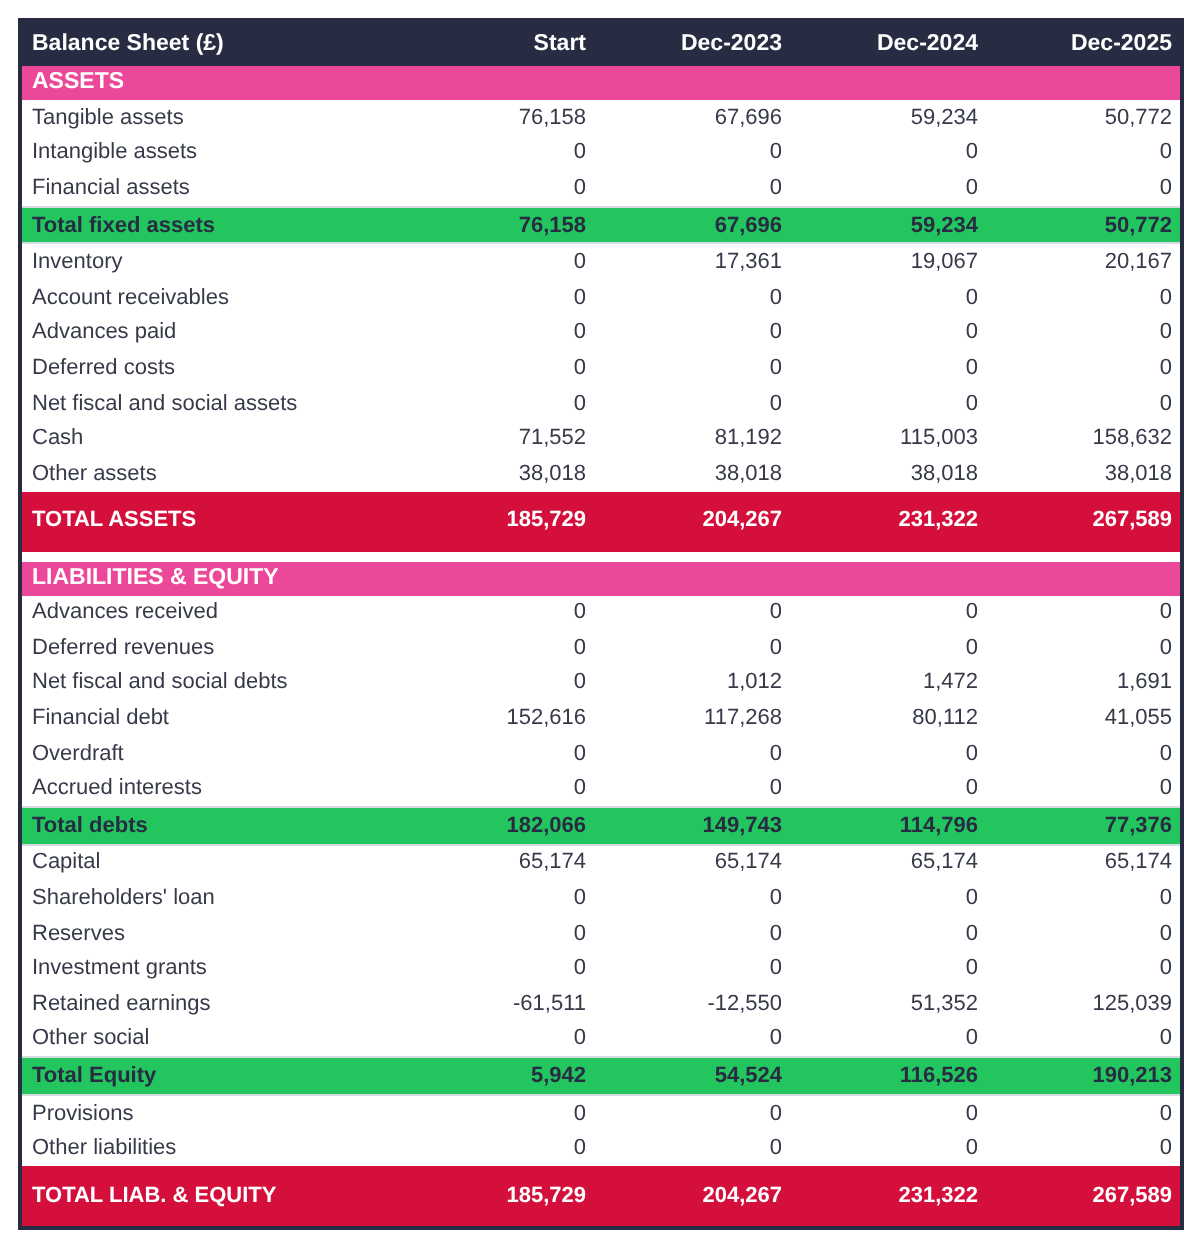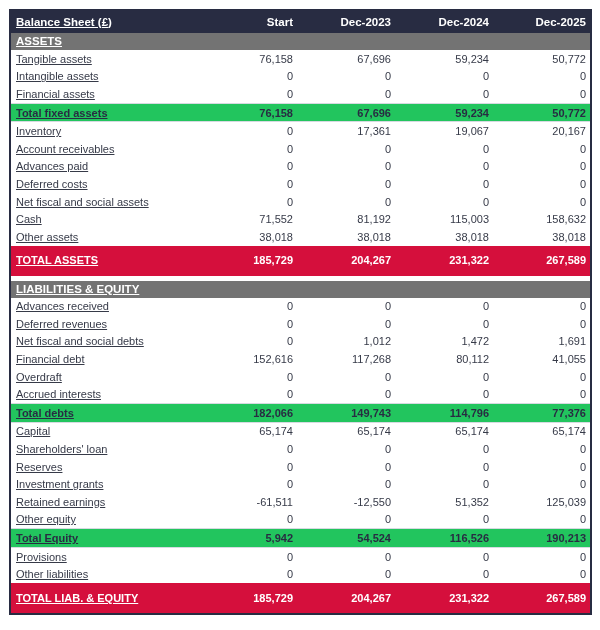--- a/index.html
+++ b/index.html
@@ -23,32 +23,32 @@
     border: 2px solid #282c42;
   }
   col.c-num { width: 98px; }
   th, td {
     padding: 0;
     font-size: 11px;
     line-height: 1.1;
     overflow: hidden;
     white-space: nowrap;
   }
-  .label { text-align: left; padding-left: 5px; text-decoration: underline; }
+  .label { text-align: left; padding-left: 5px; }
   .num   { text-align: right; padding-right: 4px; }
 
   thead th {
     background: #282c42;
     color: #ffffff;
     font-weight: bold;
     font-size: 11.5px;
     height: 22px;
   }
   tr.section td {
-    background: #737373;
+    background: #ec4899;
     color: #ffffff;
     font-weight: bold;
     font-size: 11.5px;
     height: 17px;
   }
   tr.data td {
     color: #363a48;
     height: 17.6px;
     background: #ffffff;
   }
@@ -263,21 +263,21 @@
           <td class="num">0</td>
         </tr>
         <tr class="data">
           <td class="label">Retained earnings</td>
           <td class="num">-61,511</td>
           <td class="num">-12,550</td>
           <td class="num">51,352</td>
           <td class="num">125,039</td>
         </tr>
         <tr class="data">
-          <td class="label">Other equity</td>
+          <td class="label">Other social</td>
           <td class="num">0</td>
           <td class="num">0</td>
           <td class="num">0</td>
           <td class="num">0</td>
         </tr>
         <tr class="data subtotal">
           <td class="label">Total Equity</td>
           <td class="num">5,942</td>
           <td class="num">54,524</td>
           <td class="num">116,526</td>

